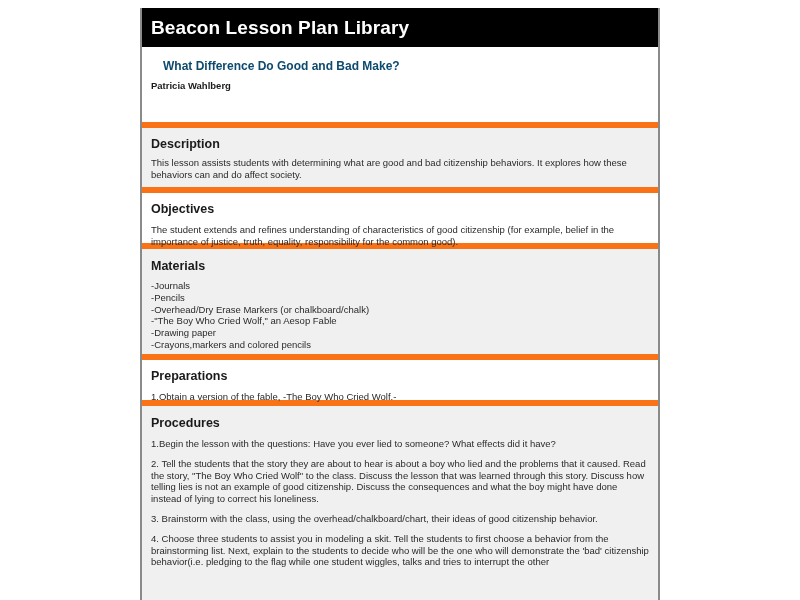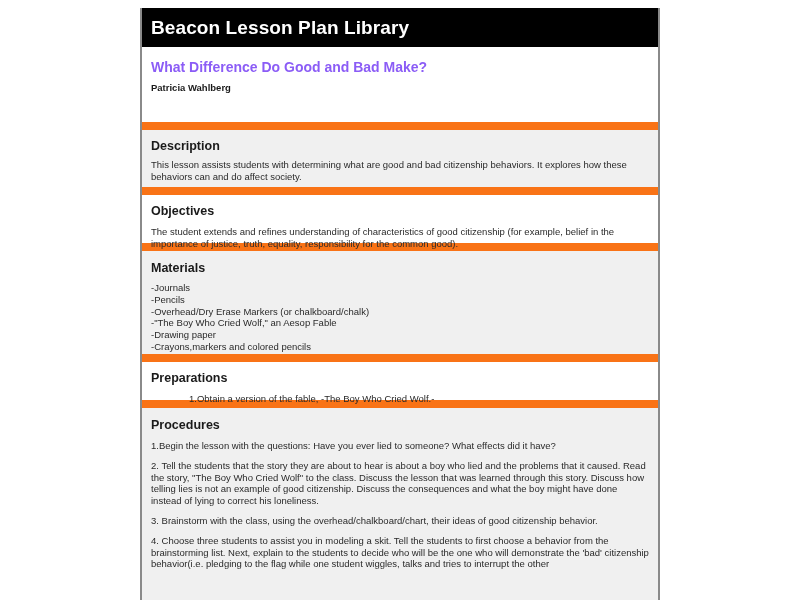--- a/index.html
+++ b/index.html
@@ -26,35 +26,35 @@
       color: #ffffff;
       height: 39px;
       box-sizing: border-box;
       padding: 9px 0 0 9px;
       font-size: 19px;
       font-weight: bold;
       letter-spacing: 0.1px;
     }
     .section {
       box-sizing: border-box;
-      border-top: 8px solid #f97316;
+      border-top: 6px solid #f97316;
       padding: 0 9px;
     }
     .section.white { background: #ffffff; }
     .section.grey { background: #f0f0f0; }
     .title-block {
       height: 75px;
       padding-top: 12px;
       border-top: none;
     }
     .lesson-title {
-      font-size: 14px;
+      font-size: 12px;
       font-weight: bold;
-      margin: 0 0 7px 0;
-      color: #8b5cf6;
+      margin: 0 0 7px 12px;
+      color: #0c4a6e;
     }
     .author-line {
       font-size: 9.5px;
       font-weight: bold;
       line-height: 12px;
       color: #1a1a1a;
     }
     .sec-heading {
       font-size: 12.5px;
       font-weight: bold;
@@ -66,21 +66,21 @@
       line-height: 11.8px;
       color: #2a2a2a;
     }
     .desc { height: 65px; padding-top: 9px; }
     .desc .sec-body { margin-top: 6px; }
     .obj { height: 56px; padding-top: 9px; }
     .obj .sec-body { margin-top: 8px; }
     .mat { height: 111px; padding-top: 10px; }
     .mat .sec-body { margin-top: 7px; }
     .prep { height: 46px; padding-top: 9px; }
-    .prep .sec-body { margin-top: 8px; margin-left: 38px; }
+    .prep .sec-body { margin-top: 8px; }
     .proc { height: 200px; padding-top: 10px; }
     .proc .para { margin-top: 8px; }
     .proc .para + .para { margin-top: 8px; }
     .list-item { display: block; }
   </style>
 </head>
 <body>
 
 <div class="page">
 

